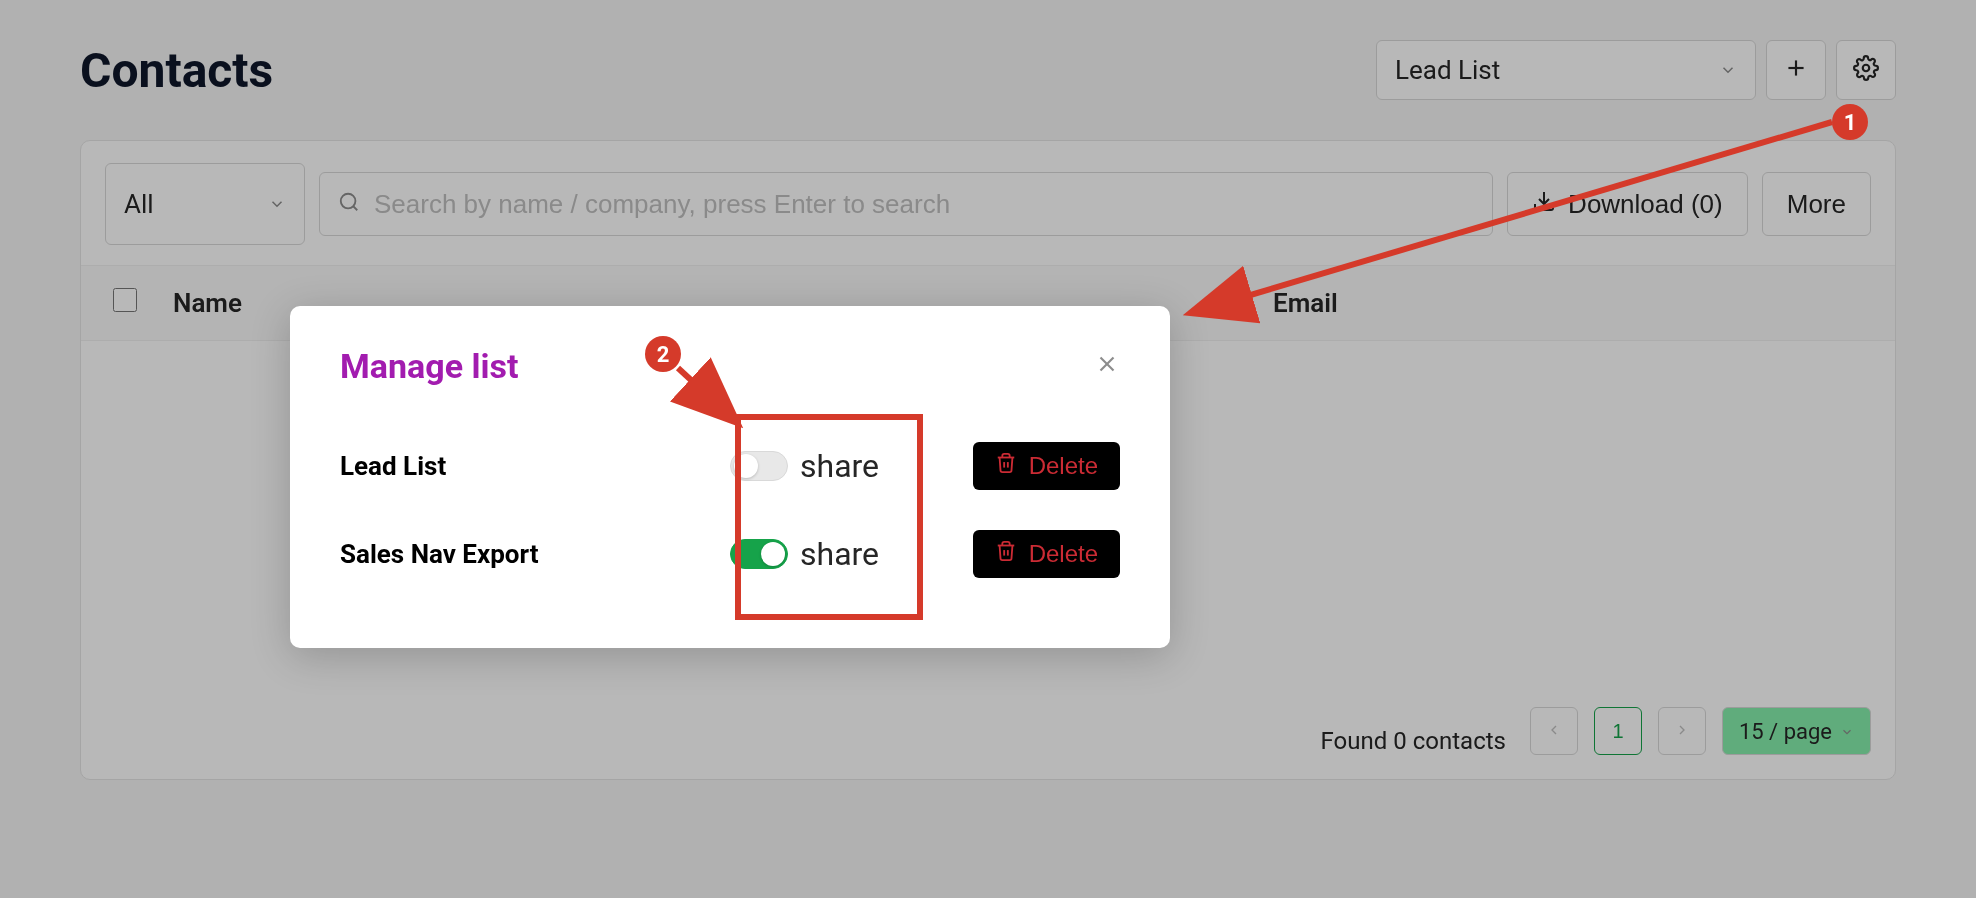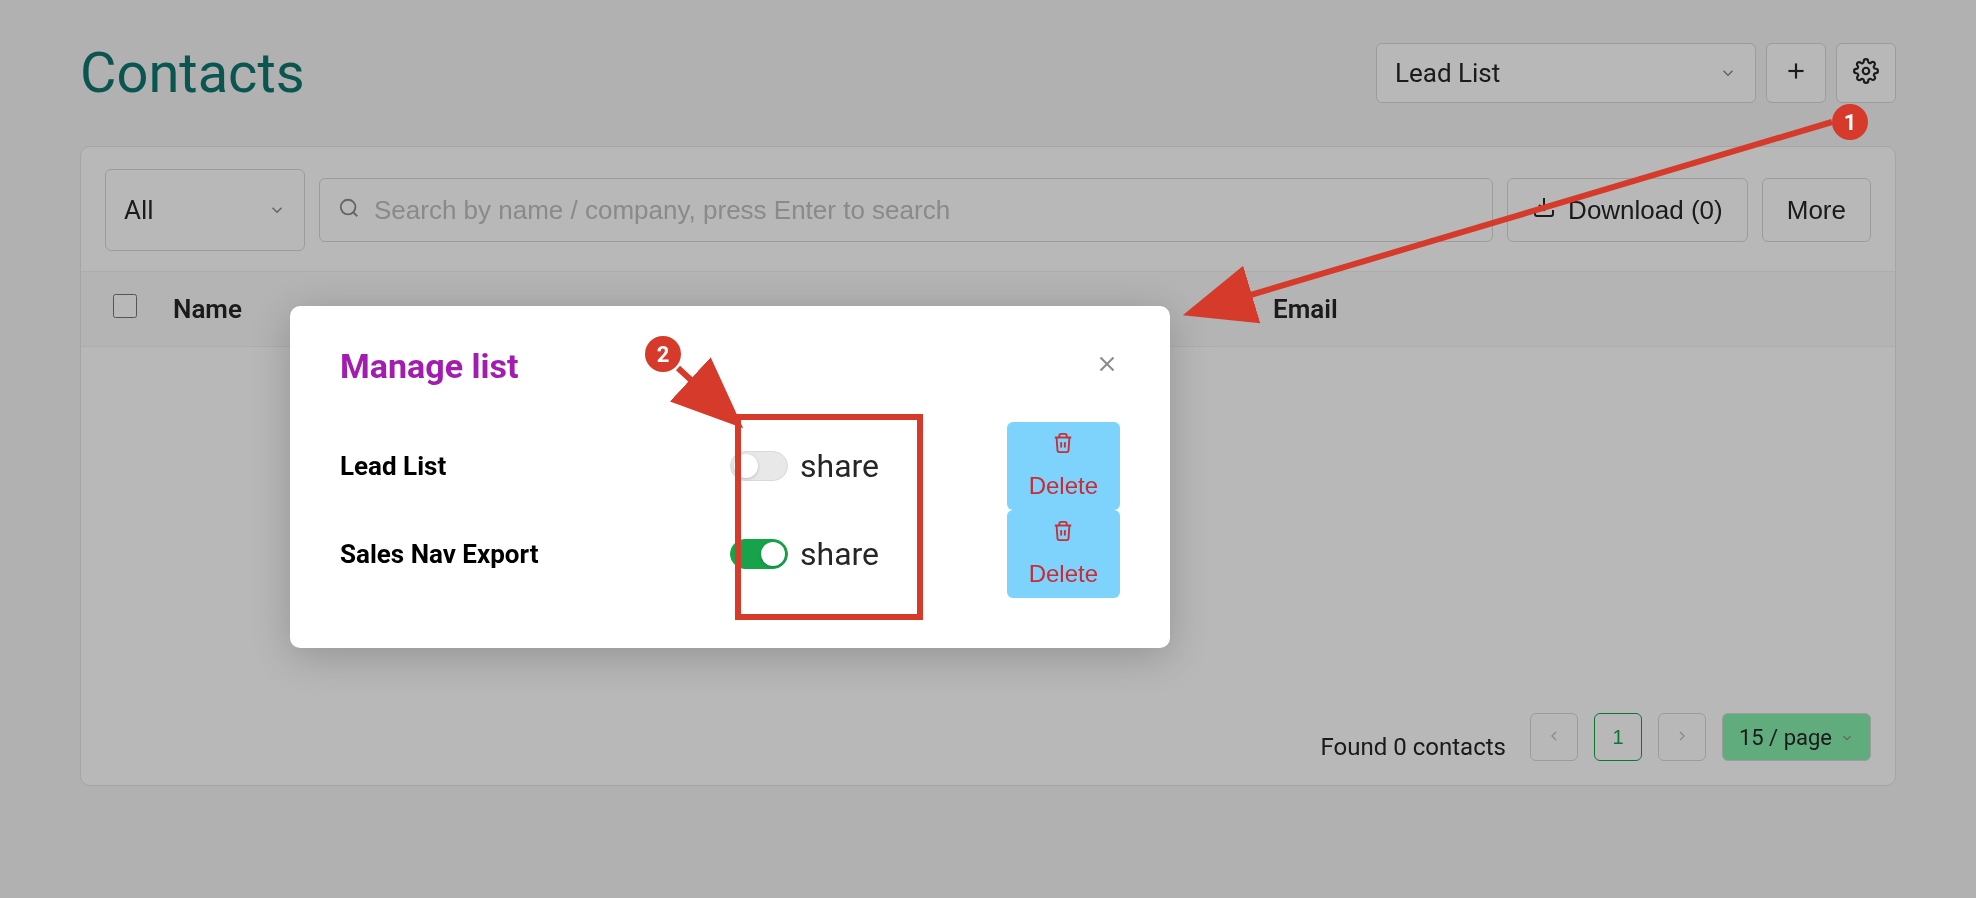--- a/index.html
+++ b/index.html
@@ -16,23 +16,23 @@
     height: 100%;
     padding: 40px 80px;
   }
   .header-row {
     display: flex;
     justify-content: space-between;
     align-items: center;
     margin-bottom: 40px;
   }
   .page-title {
-    font-size: 56px;
-    font-weight: 400;
-    color: #0f766e;
+    font-size: 48px;
+    font-weight: 700;
+    color: #0f172a;
   }
   .header-actions {
     display: flex;
     gap: 10px;
     align-items: center;
   }
   .select-box {
     display: flex;
     align-items: center;
     justify-content: space-between;
@@ -221,29 +221,28 @@
     display: flex;
     align-items: center;
     gap: 12px;
     flex: 0 0 180px;
   }
   .toggle-label { font-size: 32px; color: #262626; }
   .delete-btn {
     display: flex;
     align-items: center;
     gap: 12px;
-    background: #7dd3fc;
+    background: #000000;
     border: none;
     border-radius: 6px;
     padding: 10px 22px;
     font-size: 24px;
     color: #cb2b34;
     cursor: pointer;
     margin-left: auto;
-    flex-direction: column;
   }
   .toggle {
     width: 58px;
     height: 30px;
     border-radius: 30px;
     position: relative;
     cursor: pointer;
     border: 1px solid #d9d9d9;
     background: #e8e8e8;
   }

